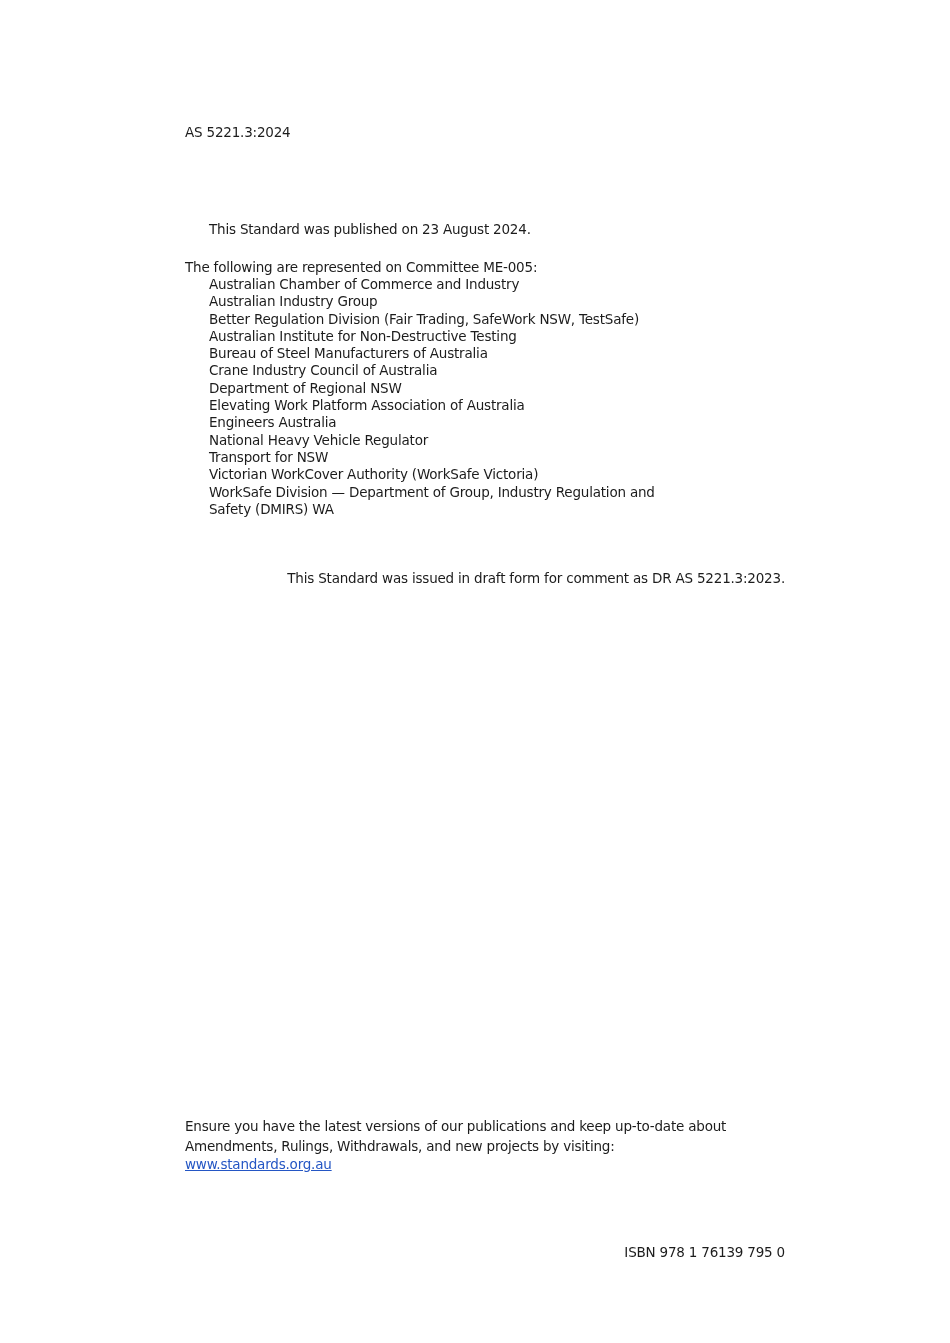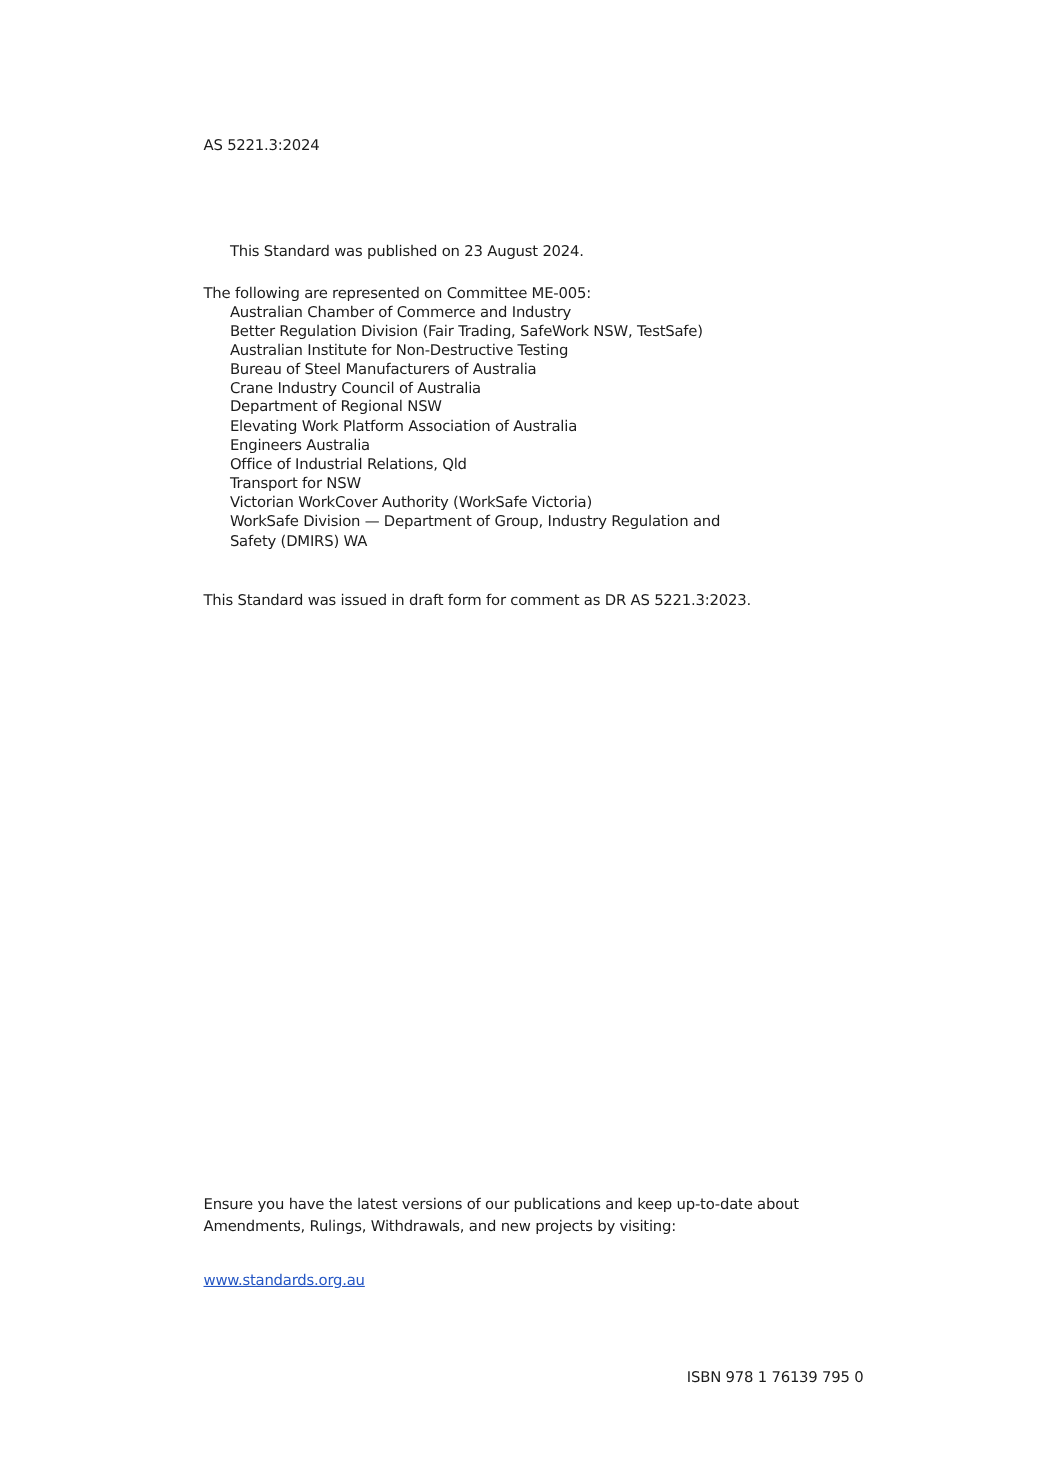--- a/index.html
+++ b/index.html
@@ -41,37 +41,38 @@
 
   <div class="block single" style="top:124px;">AS 5221.3:2024</div>
 
 
   <div class="block single" style="top:221px;margin-left:24px;">This Standard was published on 23 August 2024.</div>
 
   <div class="block single" style="top:259px;">The following are represented on Committee ME-005:</div>
 
   <div class="block committee-list" style="top:276px;">
       <div class="list-item">Australian Chamber of Commerce and Industry</div>
+      <div class="list-item">Australian Industry Group</div>
       <div class="list-item">Better Regulation Division (Fair Trading, SafeWork NSW, TestSafe)</div>
       <div class="list-item">Australian Institute for Non-Destructive Testing</div>
       <div class="list-item">Bureau of Steel Manufacturers of Australia</div>
       <div class="list-item">Crane Industry Council of Australia</div>
       <div class="list-item">Department of Regional NSW</div>
       <div class="list-item">Elevating Work Platform Association of Australia</div>
       <div class="list-item">Engineers Australia</div>
-      <div class="list-item">Office of Industrial Relations, Qld</div>
+      <div class="list-item">National Heavy Vehicle Regulator</div>
       <div class="list-item">Transport for NSW</div>
       <div class="list-item">Victorian WorkCover Authority (WorkSafe Victoria)</div>
       <div class="list-item">WorkSafe Division — Department of Group, Industry Regulation and
 Safety (DMIRS) WA</div>
     </div>
 
-  <div class="block single" style="top:538px;">This Standard was issued in draft form for comment as DR AS 5221.3:2023.</div>
+  <div class="block single" style="top:570px;text-align:right;">This Standard was issued in draft form for comment as DR AS 5221.3:2023.</div>
 
 
-  <div class="block para" style="top:1086px;">Ensure you have the latest versions of our publications and keep up-to-date about
+  <div class="block para" style="top:1117px;">Ensure you have the latest versions of our publications and keep up-to-date about
 Amendments, Rulings, Withdrawals, and new projects by visiting:</div>
 
   <a class="block site-link" style="top:1156px;">www.standards.org.au</a>
 
   <div class="block single" style="top:1244px;text-align:right;">ISBN 978 1 76139 795 0</div>
 
 </div>
 
 </body></html>

